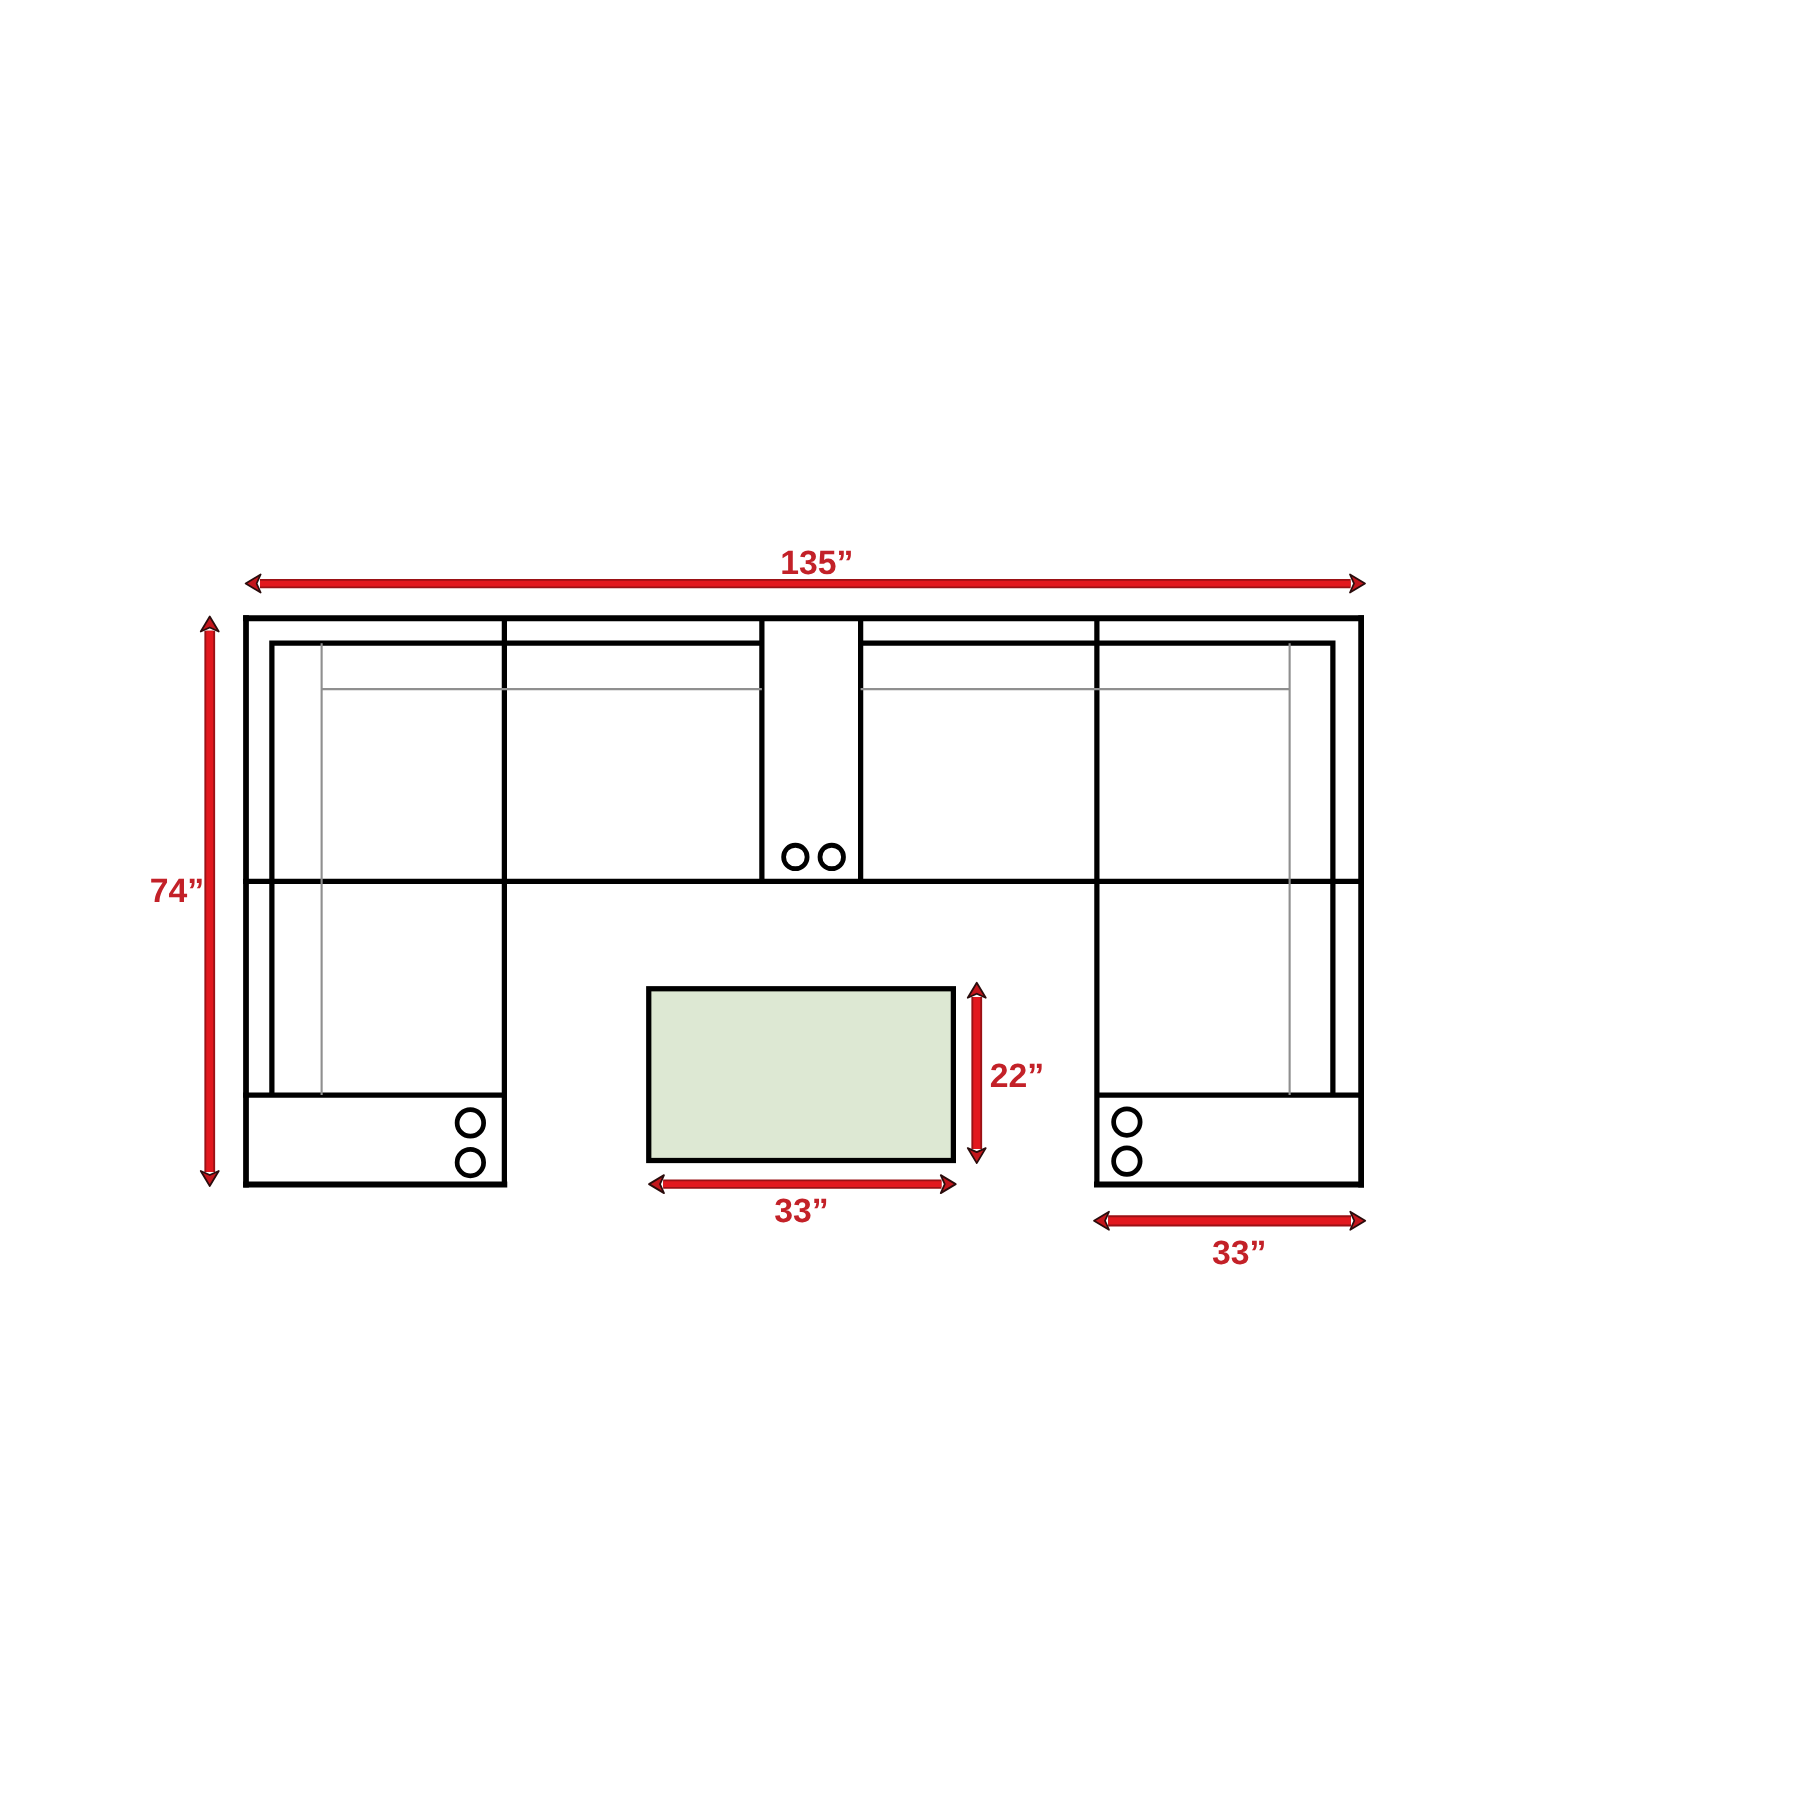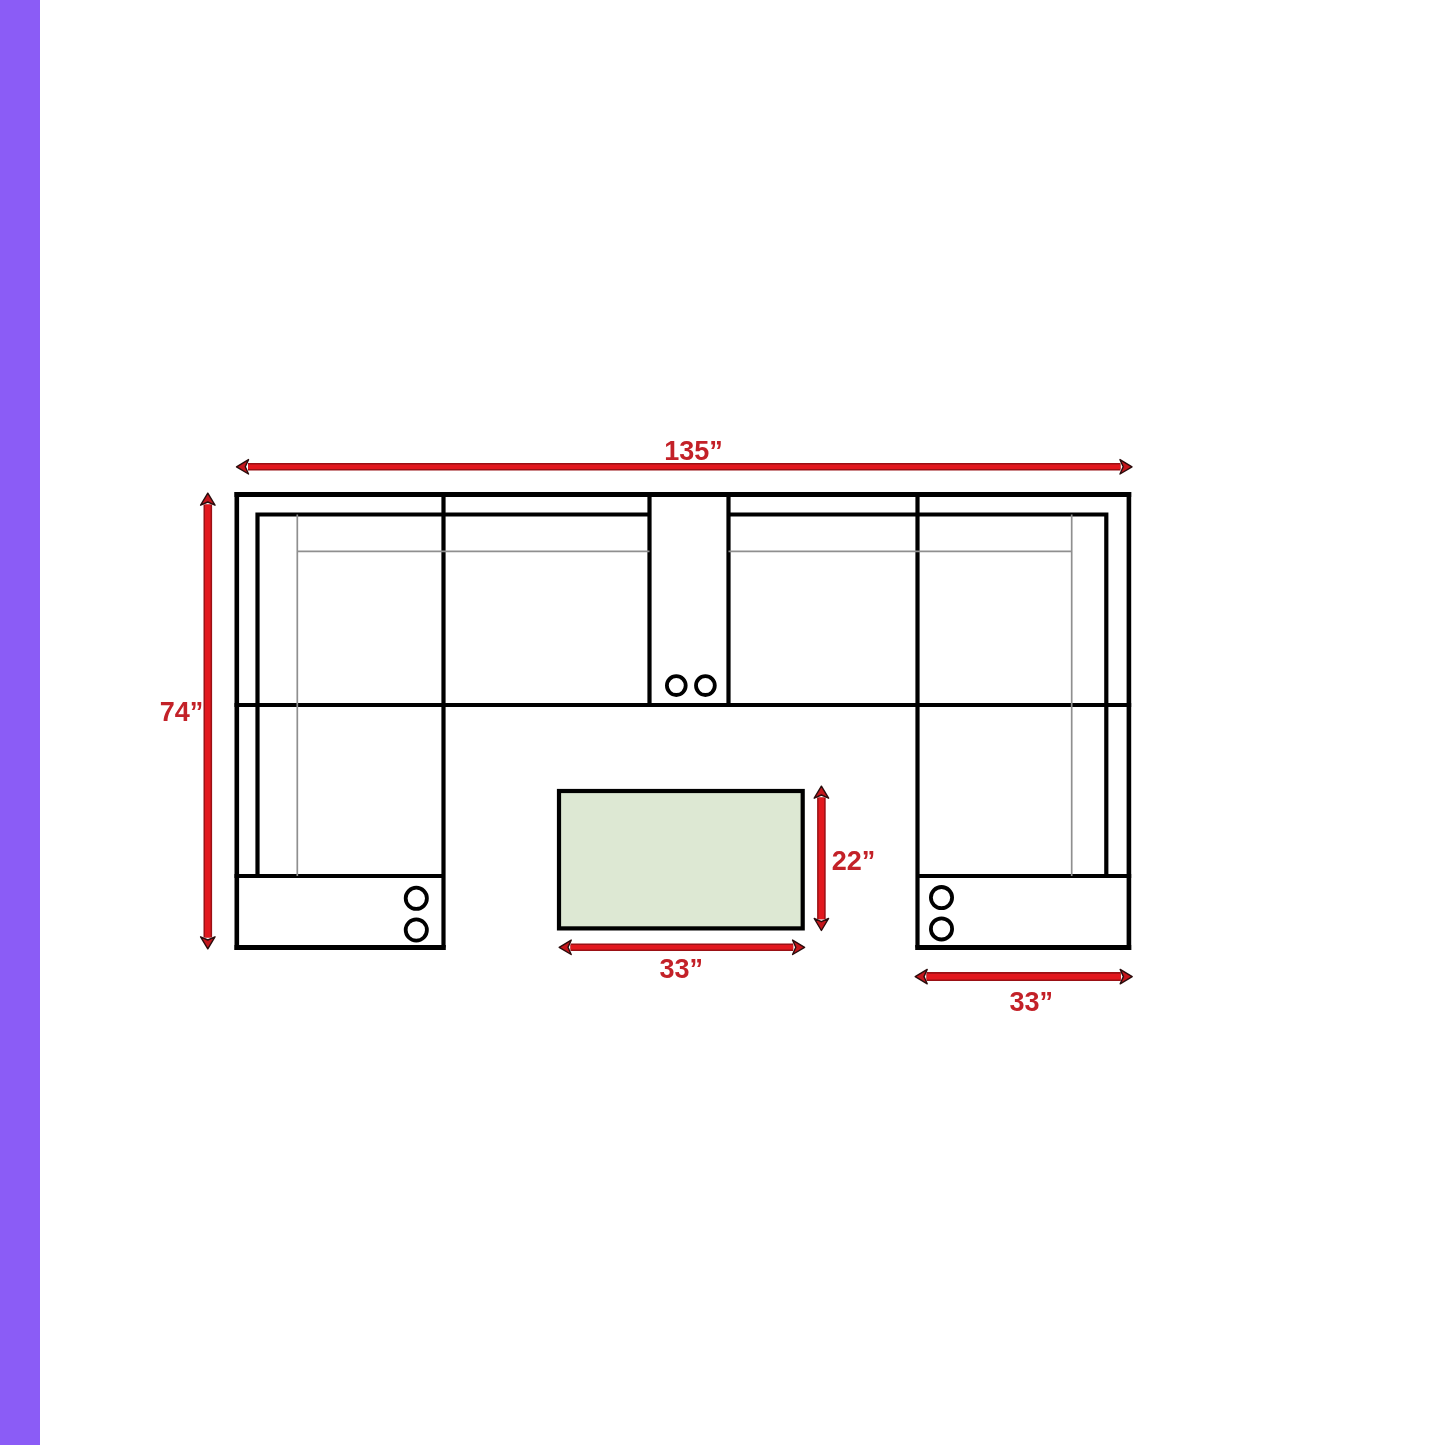--- a/index.html
+++ b/index.html
@@ -1,16 +1,16 @@
 <!DOCTYPE html>
 <html><head>
 <meta charset="utf-8">
 <style>
   html,body{margin:0;padding:0;background:#ffffff;}
-  .stage{width:1200px;height:1445px;position:relative;background:#8b5cf6;padding-left:40px;}
+  .stage{width:1200px;height:1445px;position:relative;background:#f97316;}
   text{font-family:"Liberation Sans",sans-serif;font-weight:bold;fill:#c32128;}
 </style>
 </head>
 <body>
 
 <div class="stage">
 <svg width="1445" height="1445" viewBox="0 0 1445 1445" xmlns="http://www.w3.org/2000/svg">
 
   <rect x="0" y="0" width="1445" height="1445" fill="#ffffff"></rect>
 

